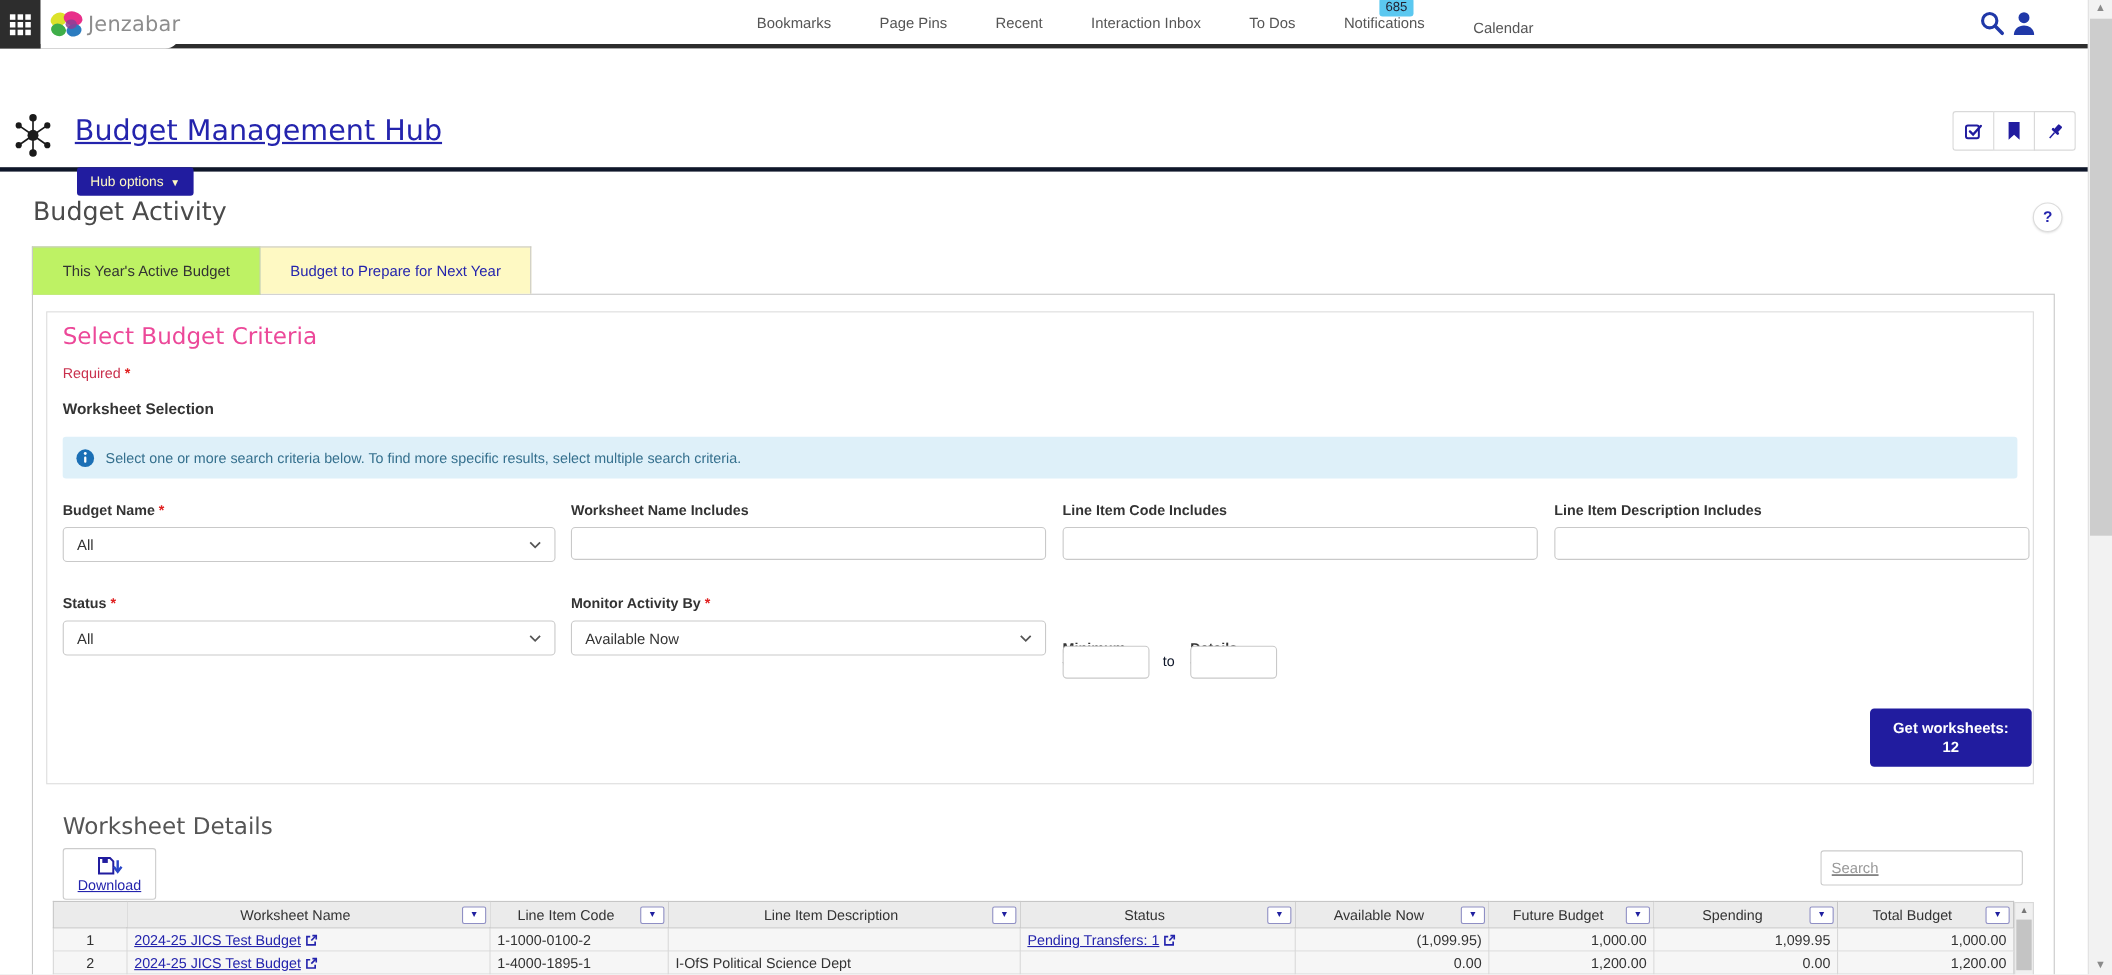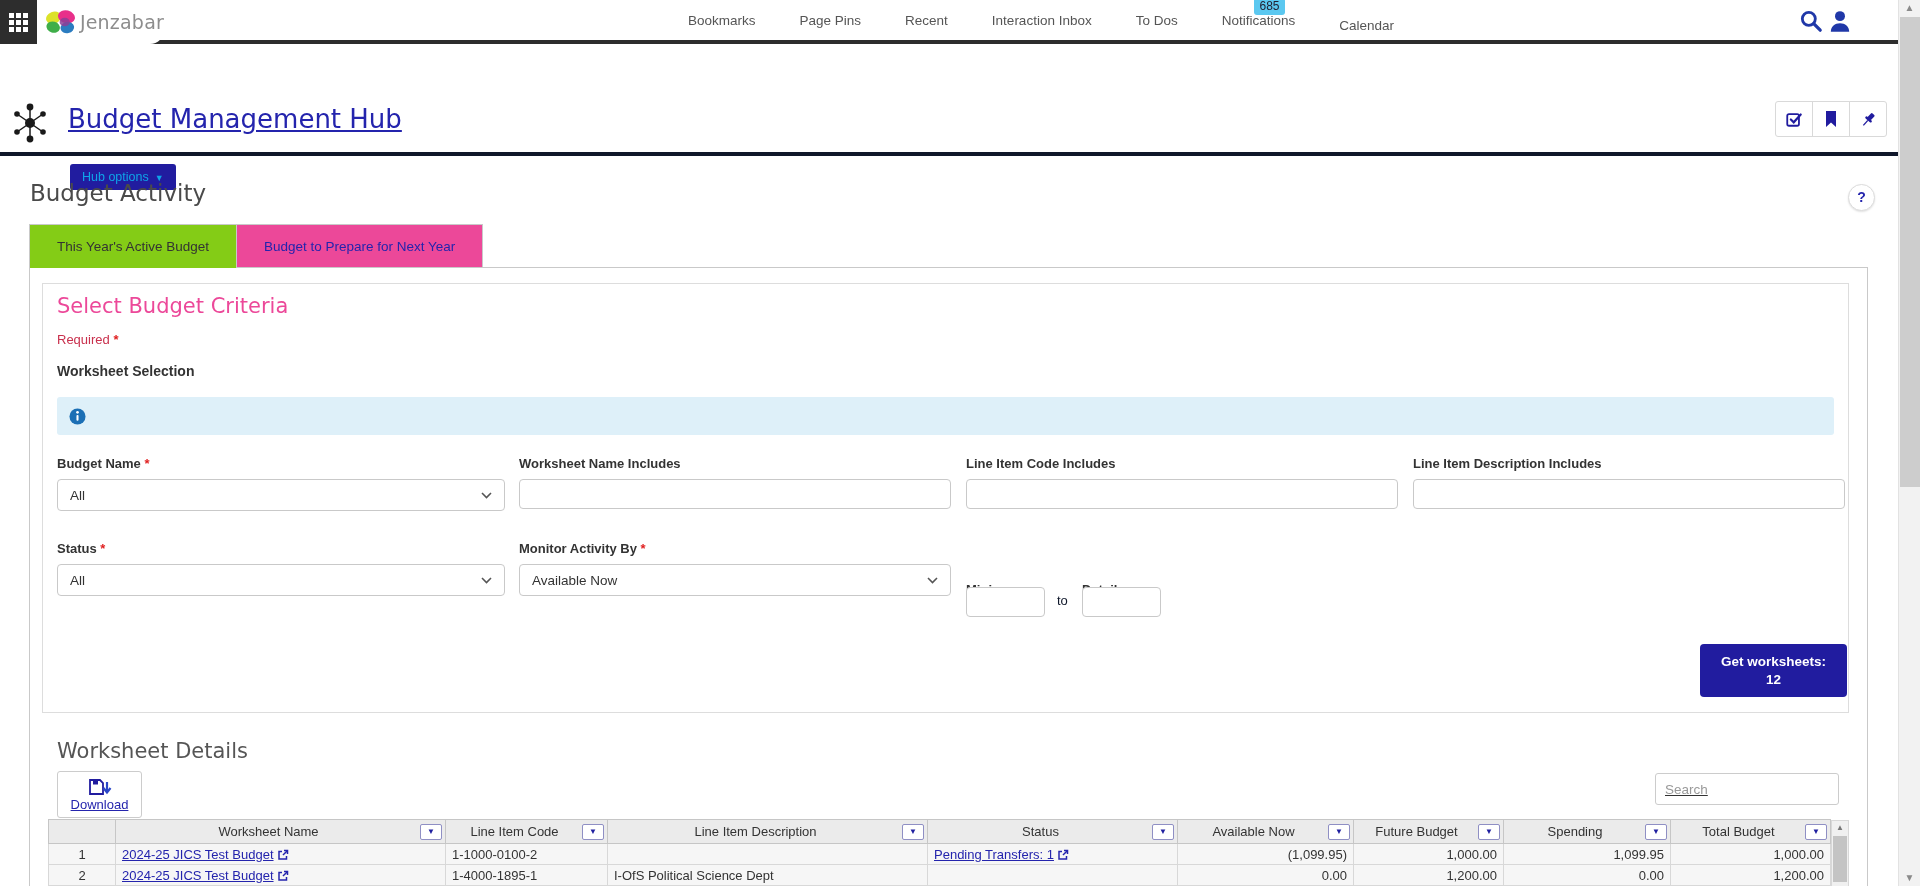--- a/index.html
+++ b/index.html
@@ -24,34 +24,34 @@
   
   .pagebar { position:absolute; right:0; top:0; width:22px; height:886px; background:#f2f2f2; z-index:20; border-left:1px solid #e2e2e2; }
   .pagebar .arr { display:block; text-align:center; color:#8a8a8a; font-size:10px; line-height:16px; cursor:pointer; }
   .pagebar .arr.down { position:absolute; bottom:0; left:0; right:0; }
   .pagebar .thumb { position:absolute; top:17px; left:1px; width:20px; height:470px; background:#cdcdcd; cursor:pointer; }
 
   
   .hub-hdr { position:absolute; left:0; top:44px; width:1920px; height:112px; background:#fff; border-bottom:4px solid #0f172a; }
   .hub-ic { position:absolute; left:8px; top:56px; }
   .hub-title { position:absolute; left:68px; top:60px; font-family:"DejaVu Sans", sans-serif; font-size:26px; color:#2424ad; text-decoration:underline; cursor:pointer; }
-  .hub-opts { position:absolute; left:70px; top:120px; background:#211c9f; color:#0ea5e9; font-size:12.5px; padding:6px 12px; border-radius:3px; border:none; cursor:pointer; font-family:"Liberation Sans", sans-serif; }
+  .hub-opts { position:absolute; left:70px; top:108px; background:#211c9f; color:#fef9c3; font-size:12.5px; padding:6px 12px; border-radius:3px; border:none; cursor:pointer; font-family:"Liberation Sans", sans-serif; }
   .hub-opts .dd { font-size:9px; margin-left:6px; }
   .hub-actions { position:absolute; left:1776px; top:57px; display:flex; }
   .hub-actions .abtn { width:38px; height:36px; background:#fff; border:1px solid #d9d9d9; margin-left:-1px; display:flex; align-items:center; justify-content:center; cursor:pointer; }
   .hub-actions .abtn:first-child { border-radius:3px 0 0 3px; }
   .hub-actions .abtn:last-child { border-radius:0 3px 3px 0; }
 
   
   .ba-title { position:absolute; left:30px; top:180px; font-family:"DejaVu Sans", sans-serif; font-size:23px; color:#4a4a4a; font-weight:normal; }
   .help-btn { position:absolute; left:1848px; top:184px; width:27px; height:27px; border:1px solid #dcdcdc; border-radius:50%; background:#fff; box-shadow:0 1px 2px rgba(0,0,0,.12); color:#2424ad; font-weight:bold; font-size:14px; text-align:center; line-height:25px; cursor:pointer; z-index:3; }
   .tabs { position:absolute; left:29px; top:224px; display:flex; z-index:3; }
   .tab { font-size:13.5px; padding:0 27px; display:flex; align-items:center; cursor:pointer; white-space:nowrap; }
-  .tab.active { height:44px; background:#84cc16; border:1px solid #c9c9c9; border-bottom:none; color:#333; }
-  .tab.idle { height:43px; background:#ec4899; border:1px solid #c9c9c9; border-bottom:none; border-left:none; color:#2424ad; }
+  .tab.active { height:44px; background:#bef264; border:1px solid #c9c9c9; border-bottom:none; color:#333; }
+  .tab.idle { height:43px; background:#fef9c3; border:1px solid #c9c9c9; border-bottom:none; border-left:none; color:#2424ad; }
   .panel { position:absolute; left:29px; top:267px; width:1839px; height:640px; border:1px solid #c9c9c9; background:#fff; z-index:1; }
 
   
   .crit-box { position:absolute; left:42px; top:283px; width:1807px; height:430px; border:1px solid #ddd; background:#fff; z-index:2; }
   .crit-title { position:absolute; left:57px; top:294px; font-family:"DejaVu Sans", sans-serif; font-size:21px; color:#ec4899; font-weight:normal; z-index:3; }
   .required { position:absolute; left:57px; top:332px; font-size:13px; color:#c9304d; z-index:3; }
   .req-star { color:#e02020; font-weight:bold; }
   .ws-sel { position:absolute; left:57px; top:363px; font-size:14px; font-weight:bold; color:#333; z-index:3; }
   .info-banner { position:absolute; left:57px; top:397px; width:1777px; height:38px; background:#def0f9; border-radius:3px; display:flex; align-items:center; gap:10px; padding:0 12px; z-index:3; }
   .info-text { font-size:13px; color:#35708e; }
@@ -204,20 +204,21 @@
     <span>Required</span> <span class="req-star">*</span>
   </div>
   <div class="ws-sel">Worksheet Selection</div>
 
   <div class="info-banner">
     <svg width="17" height="17" viewBox="0 0 18 18">
       <circle cx="9" cy="9" r="8.5" fill="#1b6fb5"></circle>
       <rect x="7.9" y="7.5" width="2.2" height="6" rx="1" fill="#fff"></rect>
       <circle cx="9" cy="4.6" r="1.4" fill="#fff"></circle>
     </svg>
+    <span class="info-text">Select one or more search criteria below. To find more specific results, select multiple search criteria.</span>
   </div>
 
   <div class="fld-label" style="left:57px; top:456px;">
     <span>Budget Name</span> <span class="req-star">*</span>
   </div>
   <div class="fld-label" style="left:519px; top:456px;">Worksheet Name Includes</div>
   <div class="fld-label" style="left:966px; top:456px;">Line Item Code Includes</div>
   <div class="fld-label" style="left:1413px; top:456px;">Line Item Description Includes</div>
 
   <div class="sel" style="left:57px; top:479px; width:448px;">

